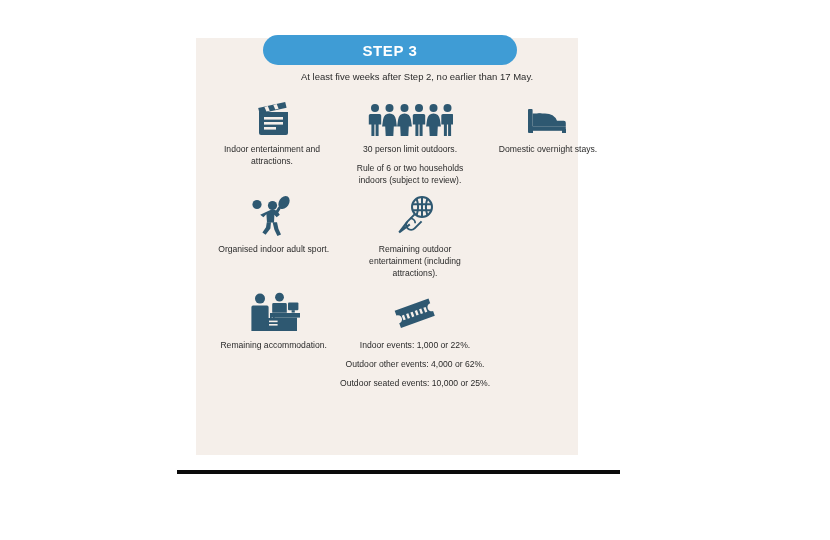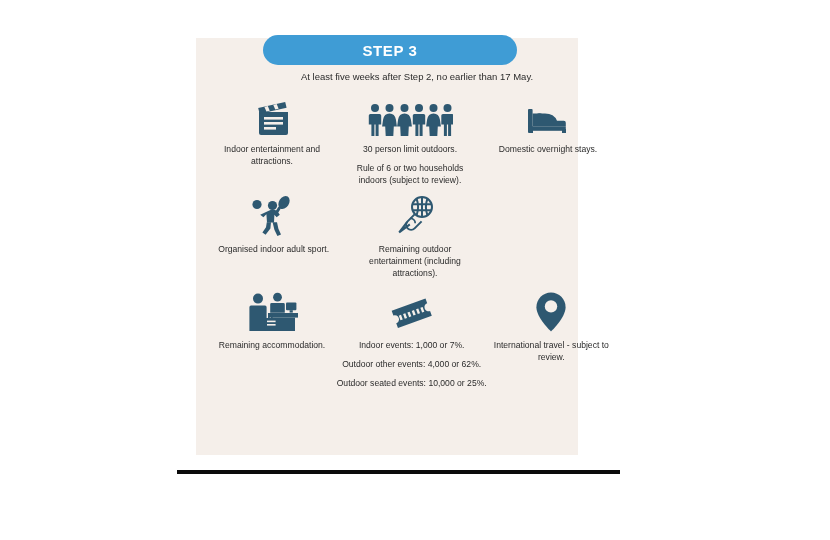--- a/index.html
+++ b/index.html
@@ -299,37 +299,26 @@
                   <rect x="15.6" y="16" width="2.4" height="5"></rect>
                   <rect x="20.2" y="16" width="2.4" height="5"></rect>
                   <rect x="24.8" y="16" width="2.4" height="5"></rect>
                   <rect x="29.4" y="16" width="2.4" height="5"></rect>
                   <rect x="34" y="16" width="2.4" height="5"></rect>
                 </g>
               </g>
             </svg>
           </div>
           <div class="cell-text">
-            <p>Indoor events: 1,000 or 7%.</p>
+            <p>Indoor events: 1,000 or 22%.</p>
             <p>Outdoor other events: 4,000 or 62%.</p>
             <p>Outdoor seated events: 10,000 or 25%.</p>
           </div>
         </div>
 
-        <div class="cell">
-          <div class="icon-box">
-            <svg width="32" height="42" viewBox="0 0 32 42">
-              <path d="M16 1.6 C7.9 1.6 1.4 8.1 1.4 16.2 C1.4 26.6 16 40.4 16 40.4 S30.6 26.6 30.6 16.2 C30.6 8.1 24.1 1.6 16 1.6 Z" fill="#2e5871"></path>
-              <circle cx="16" cy="15.4" r="6.2" fill="#f5efea"></circle>
-            </svg>
-          </div>
-          <div class="cell-text">
-            <p>International travel - subject to review.</p>
-          </div>
-        </div>
 
       </div>
 
     </div>
   </div>
 
   <div class="bottom-rule"></div>
 
 </div>
 

